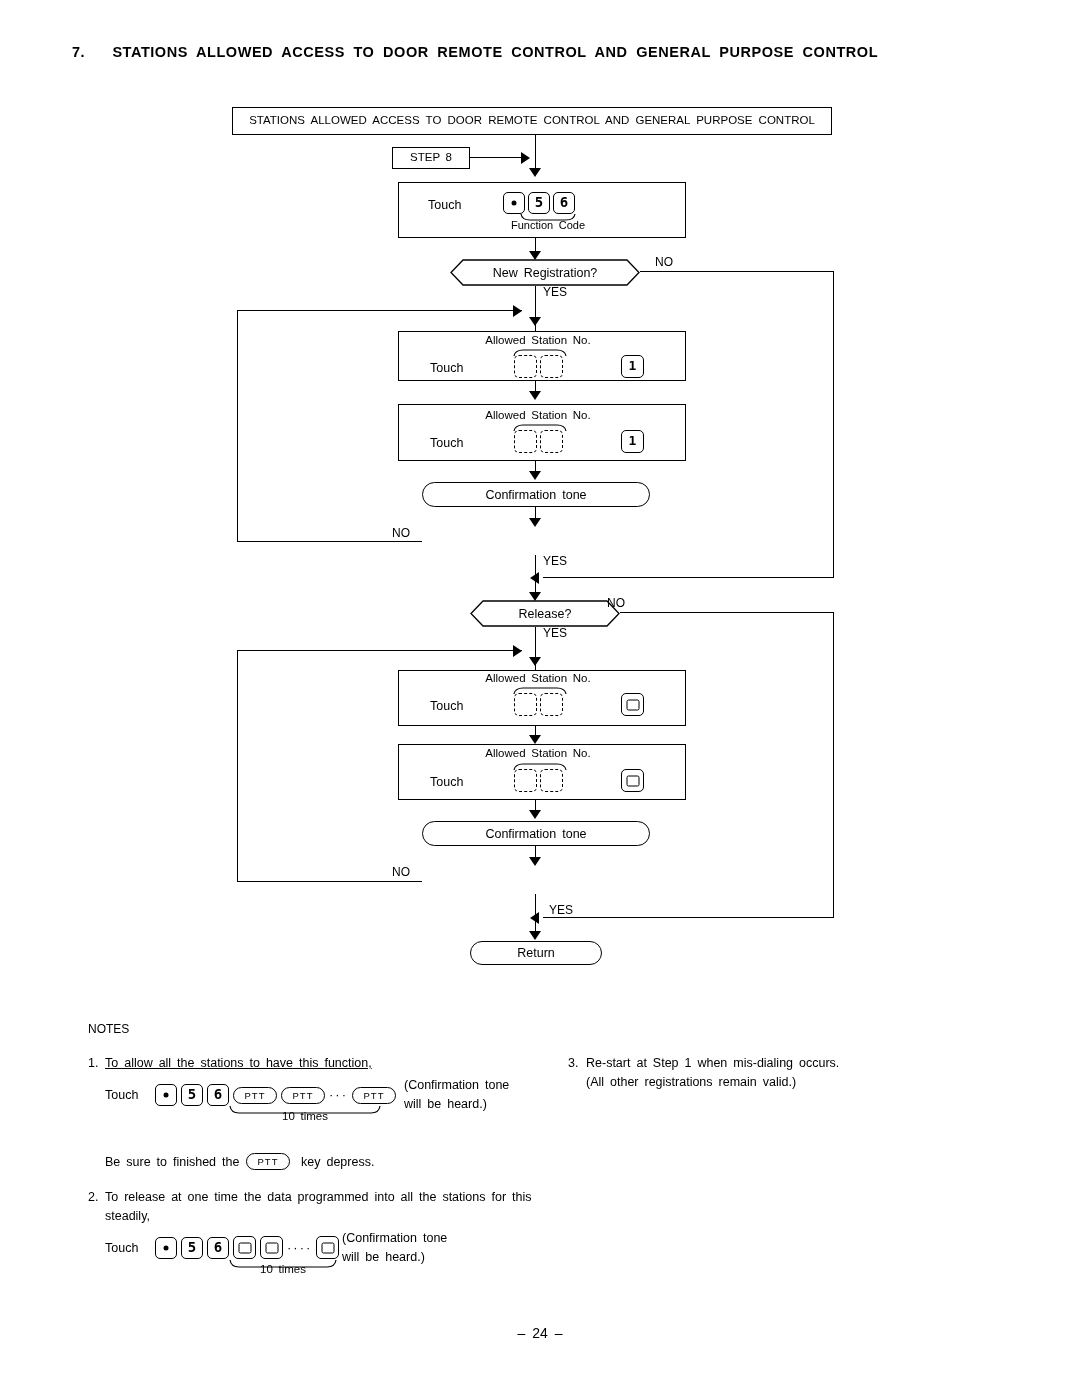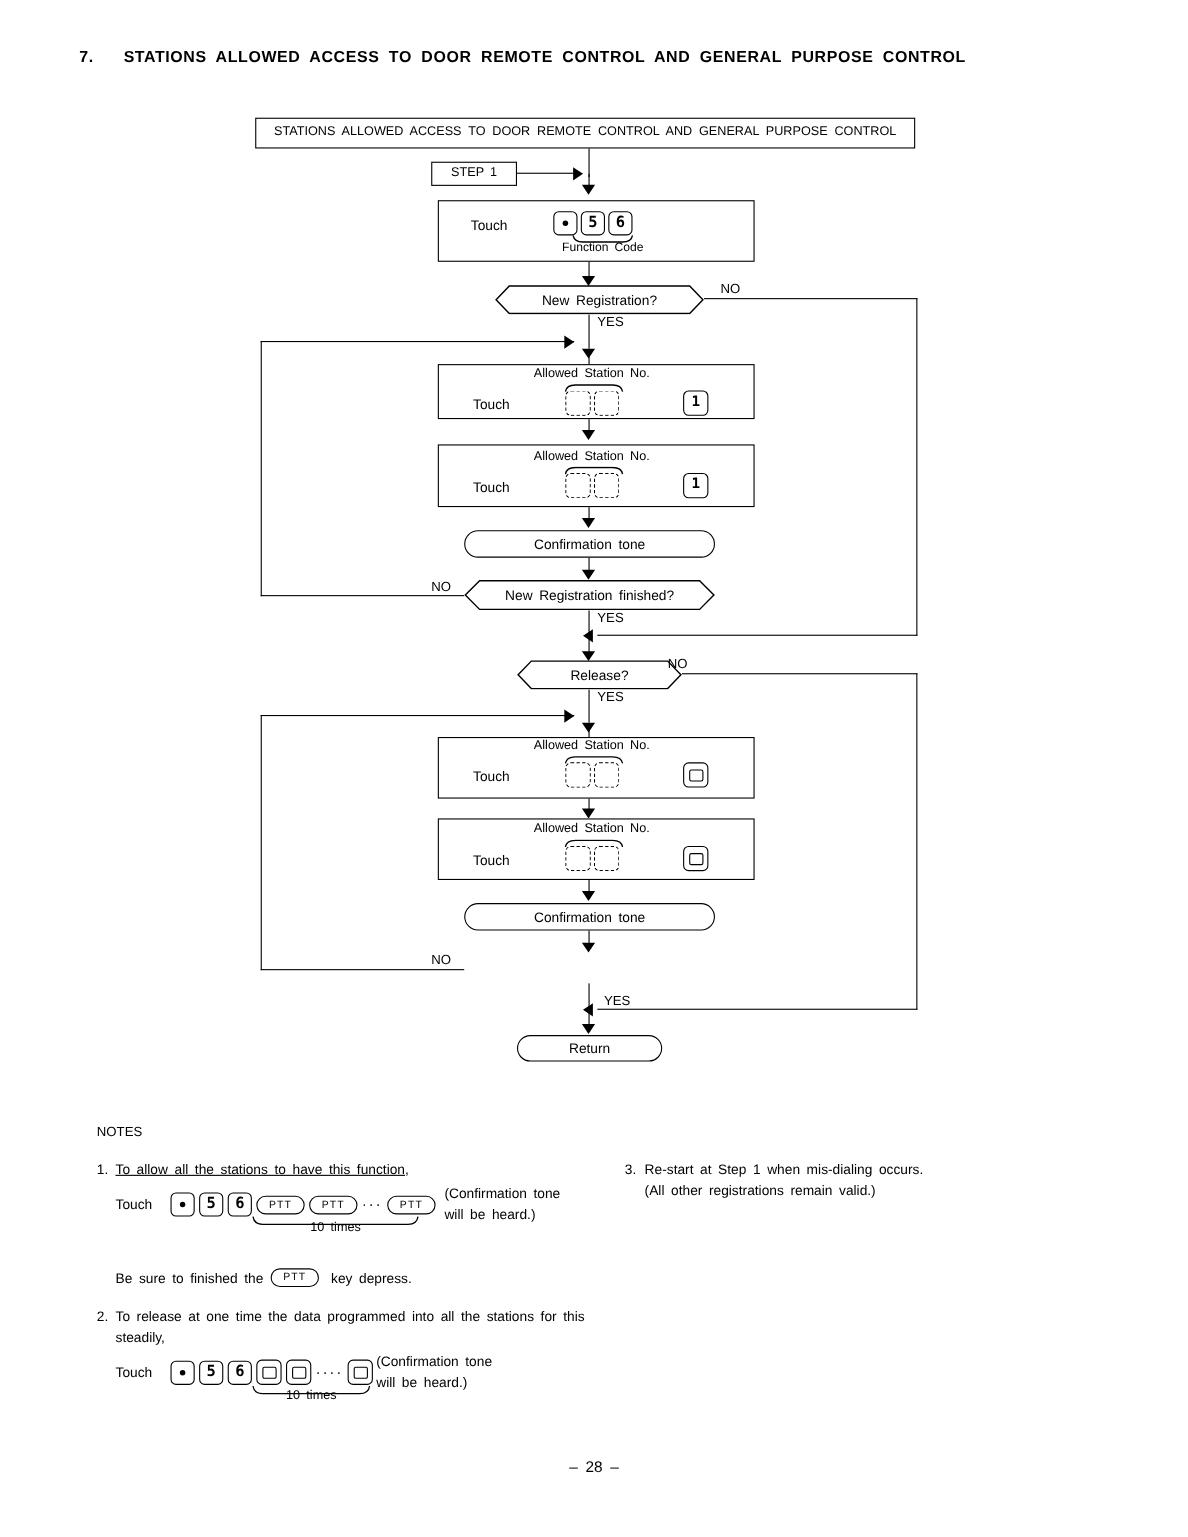--- a/index.html
+++ b/index.html
@@ -89,21 +89,21 @@
   </div>
 
   <div class="box" style="left:232px;top:107px;width:600px;height:28px;"></div>
   <div class="ctr" style="left:232px;top:114px;width:600px;font-size:11.5px;word-spacing:3px;">STATIONS ALLOWED ACCESS TO DOOR REMOTE CONTROL AND GENERAL PURPOSE CONTROL</div>
 
   <div class="ln lnv" style="left:535px;top:135px;width:1.3px;height:26px;"></div>
   <div class="ar-d" style="left:529px;top:168px;"></div>
   <div class="ln lnv" style="left:535px;top:158px;width:1.3px;height:14px;"></div>
 
   <div class="box" style="left:392px;top:147px;width:78px;height:22px;"></div>
-  <div class="ctr" style="left:392px;top:151px;width:78px;font-size:11.5px;">STEP 1</div>
+  <div class="ctr" style="left:392px;top:151px;width:78px;font-size:11.5px;">STEP 8</div>
   <div class="ln lnh" style="left:470px;top:157px;width:53px;"></div>
   <div class="ar-r" style="left:521px;top:152px;"></div>
 
   <div class="box" style="left:398px;top:182px;width:288px;height:56px;"></div>
   <div class="lbl" style="left:428px;top:198px;">Touch</div>
   <div class="keyrow" style="left:503px;top:192px;">
     <span class="key key-dot"></span>
     <span class="gap" style="width:3px"></span>
     <span class="key key-sm">5</span>
     <span class="gap" style="width:3px"></span>
@@ -183,26 +183,20 @@
   <div class="ln lnv" style="left:535px;top:461px;width:1.3px;height:14px;"></div>
   <div class="ar-d" style="left:529px;top:471px;"></div>
 
   <div class="stad" style="left:422px;top:482px;width:228px;height:25px;">
     <span>Confirmation tone</span>
   </div>
 
   <div class="ln lnv" style="left:535px;top:507px;width:1.3px;height:14px;"></div>
   <div class="ar-d" style="left:529px;top:518px;"></div>
 
-  <div class="hexw" style="left:422px;top:527px;">
-    <svg width="228" height="28" viewBox="0 0 228 28">
-      <polygon points="14,1 214,1 227,14 214,27 14,27 1,14" fill="#fff" stroke="#000" stroke-width="1.3"></polygon>
-    </svg>
-    <div class="hext">New Registration finished?</div>
-  </div>
   <div class="lbl" style="left:392px;top:526px;font-size:12px;">NO</div>
   <div class="lbl" style="left:543px;top:554px;font-size:12px;">YES</div>
 
   <div class="ln lnv" style="left:535px;top:555px;width:1.3px;height:42px;"></div>
   <div class="ar-d" style="left:529px;top:592px;"></div>
 
   <div class="hexw" style="left:470px;top:600px;">
     <svg width="150" height="27" viewBox="0 0 150 27">
       <polygon points="13,1 137,1 149,13.5 137,26 13,26 1,13.5" fill="#fff" stroke="#000" stroke-width="1.3"></polygon>
     </svg>
@@ -341,15 +335,15 @@
       </svg>
   </div>
   <div class="ctr" style="left:229px;top:1263px;width:108px;font-size:11.5px;">10 times</div>
   <div class="ntxt" style="left:342px;top:1231px;">(Confirmation tone</div>
   <div class="ntxt" style="left:342px;top:1250px;">will be heard.)</div>
 
   <div class="ntxt" style="left:568px;top:1056px;">3.</div>
   <div class="ntxt" style="left:586px;top:1056px;">Re-start at Step 1 when mis-dialing occurs.</div>
   <div class="ntxt" style="left:586px;top:1075px;">(All other registrations remain valid.)</div>
 
-  <div id="pageno">– 28 –</div>
+  <div id="pageno">– 24 –</div>
 
 </div>
 
 </body></html>

